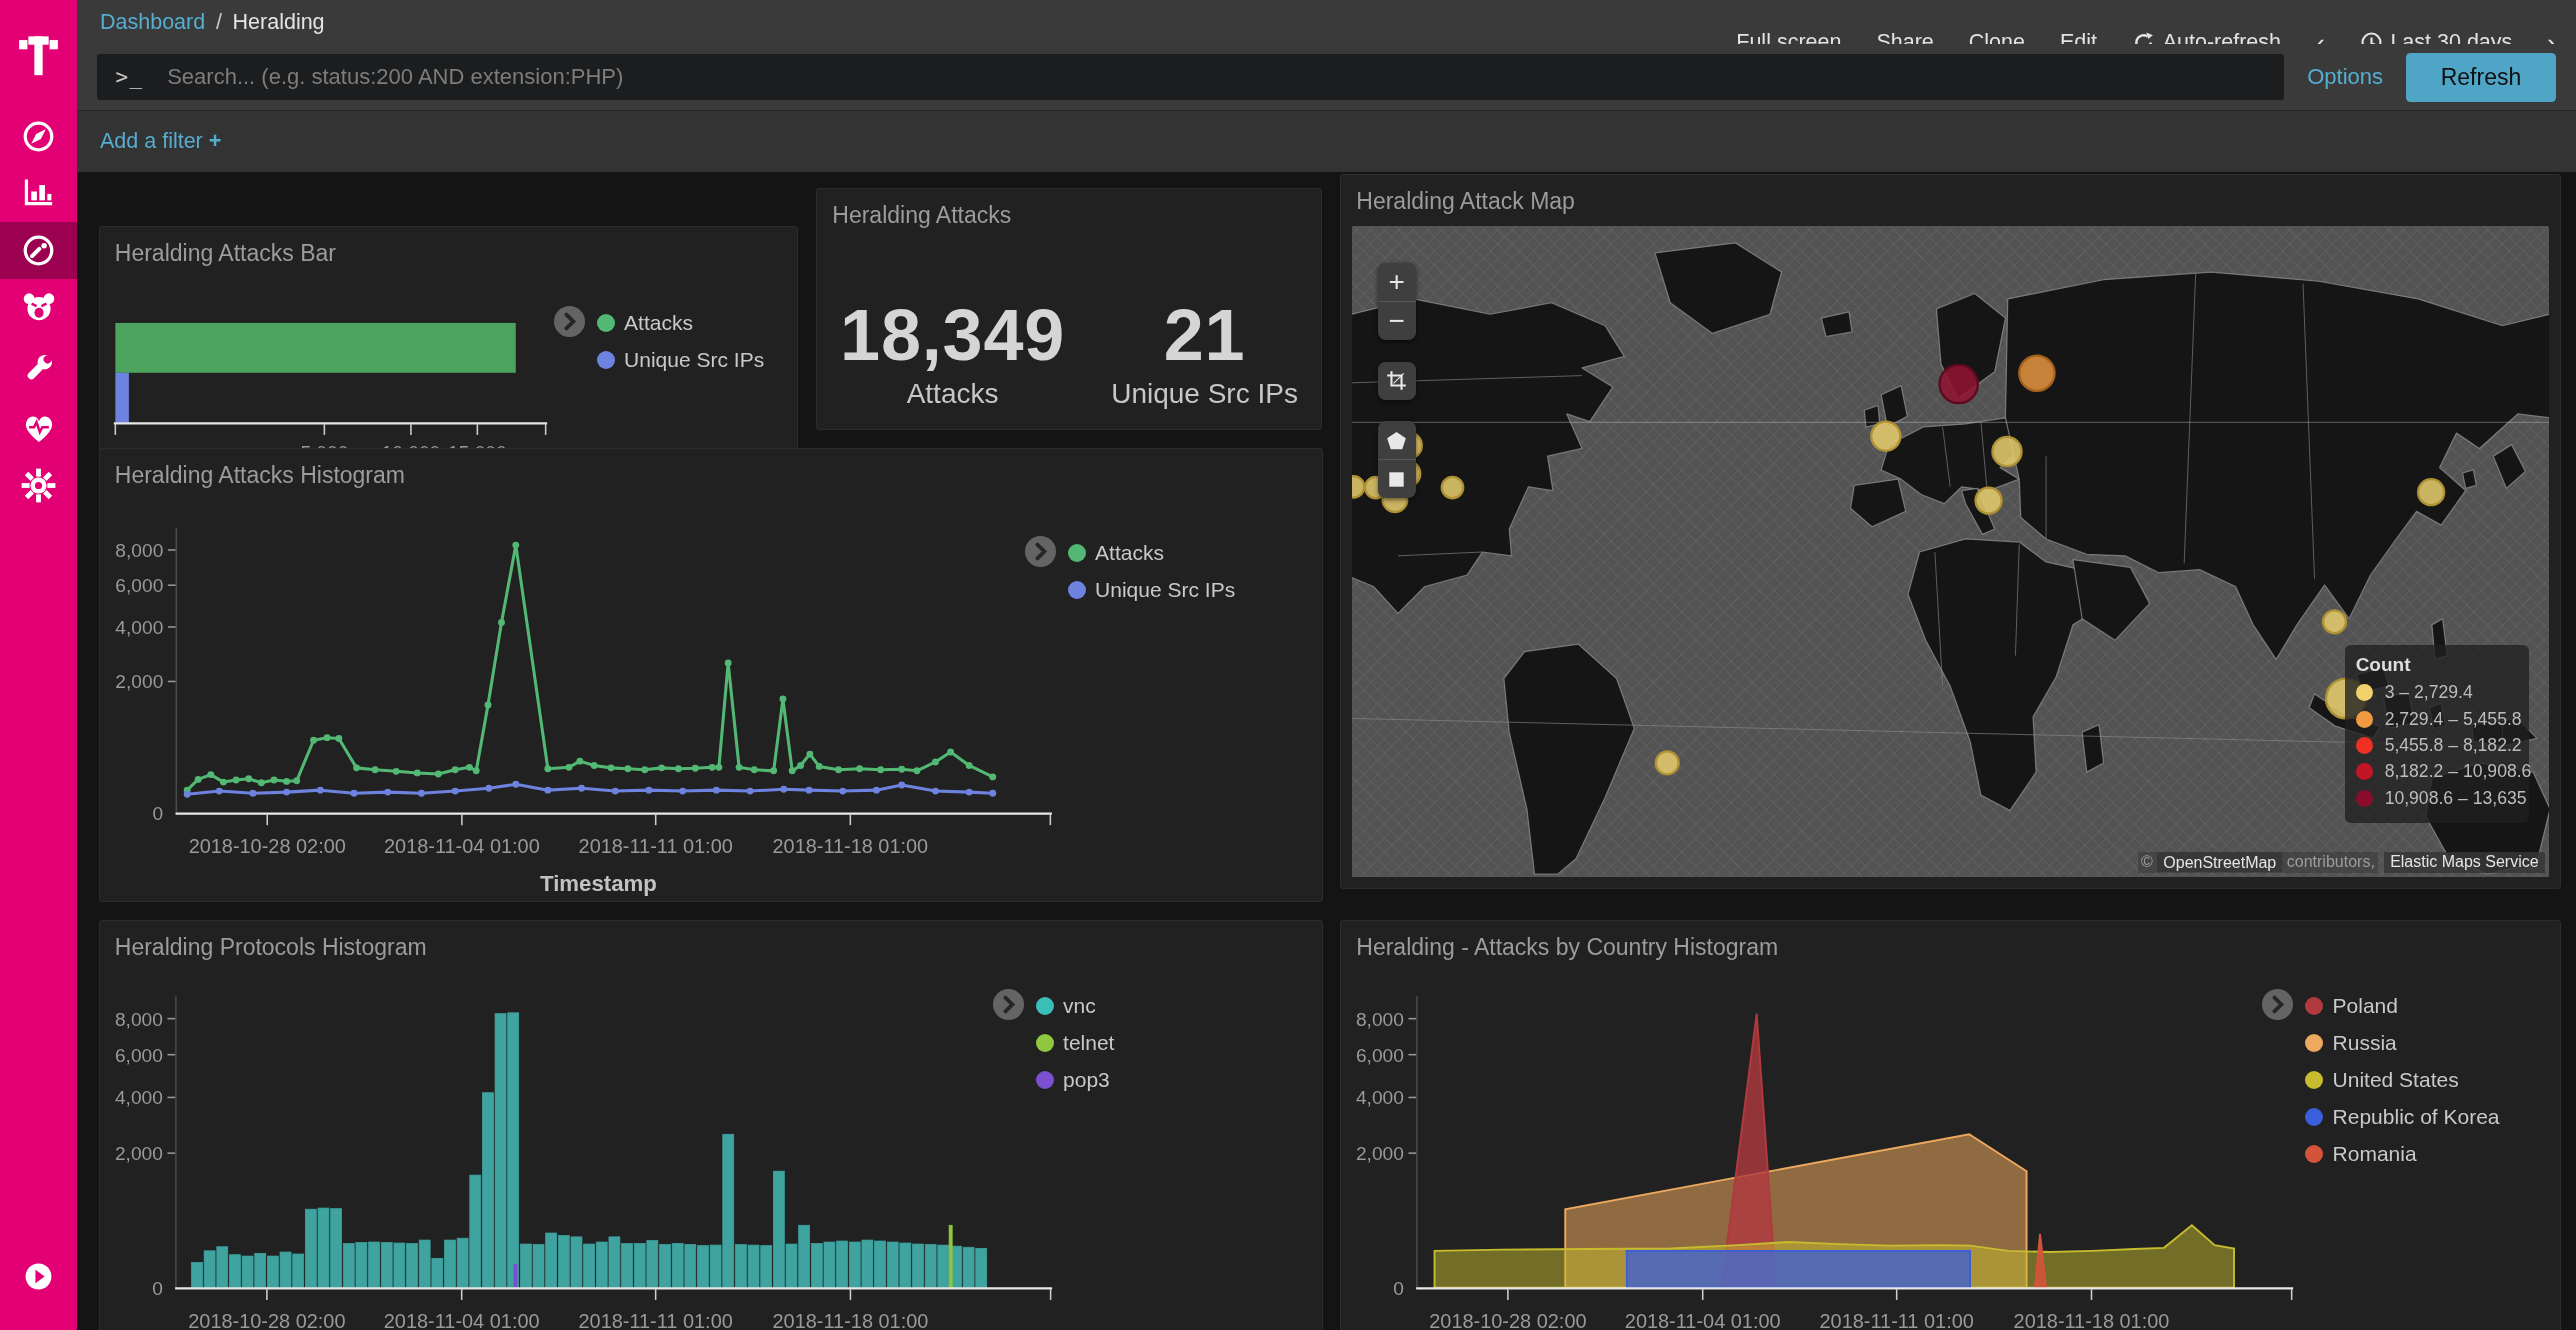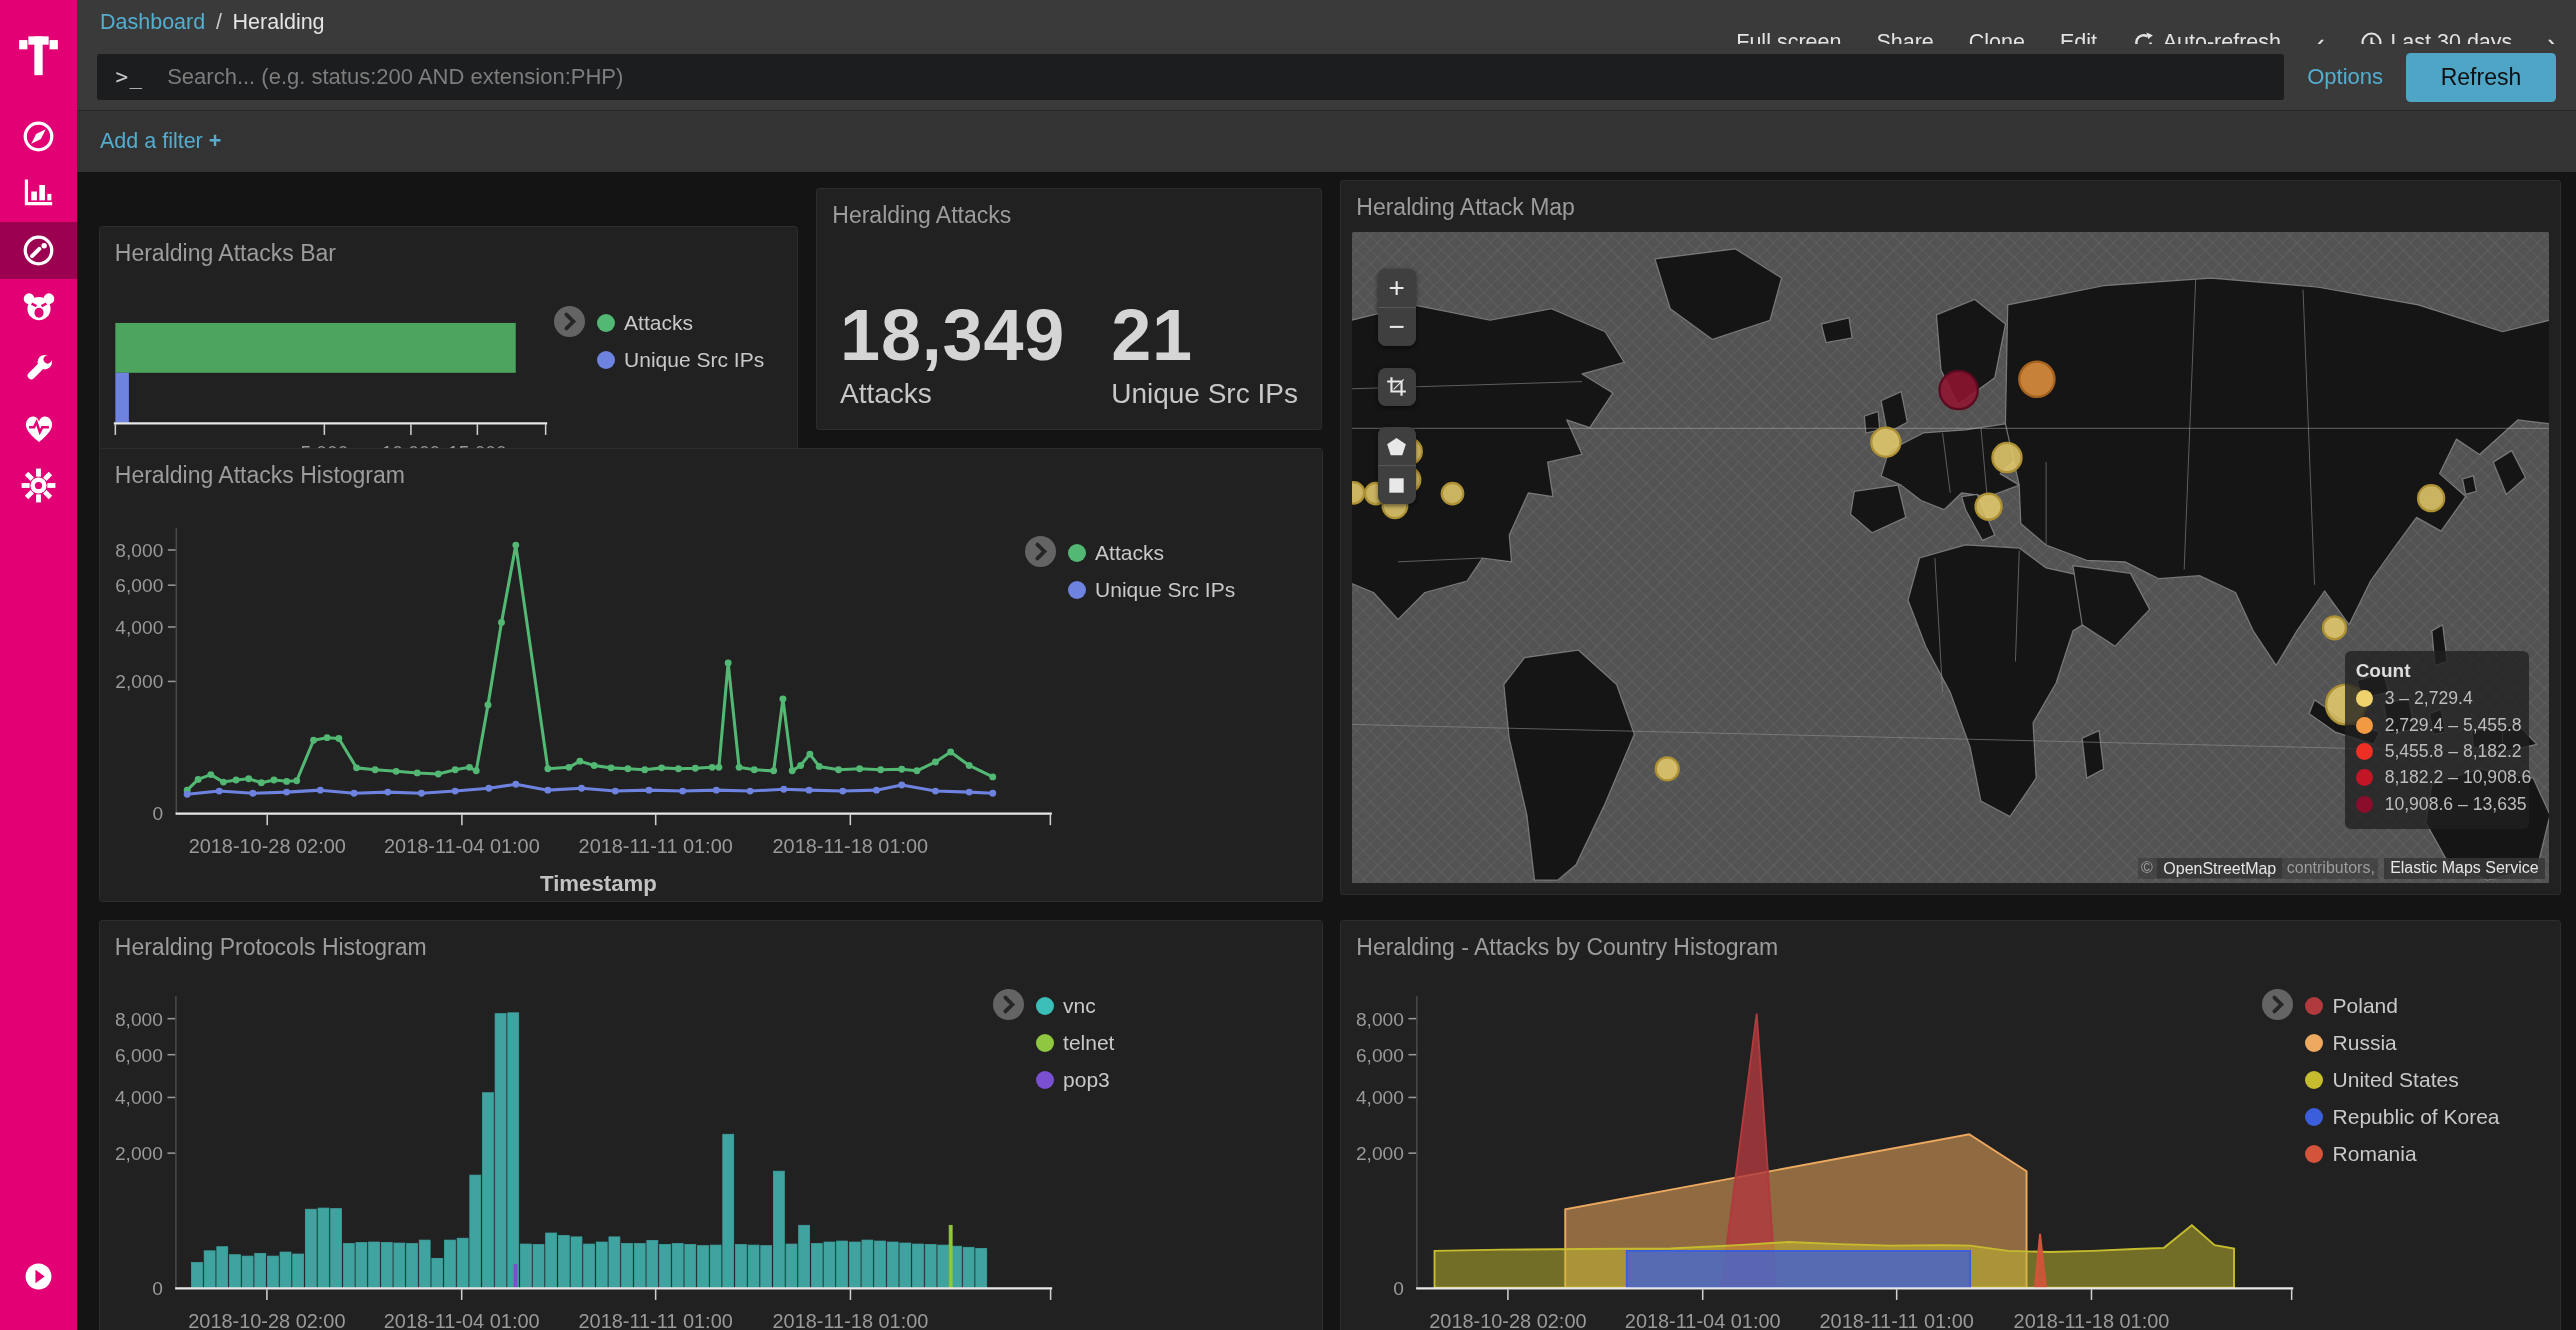--- a/index.html
+++ b/index.html
@@ -43,28 +43,28 @@
 
   .content{position:absolute;left:0;top:174px;width:100%;height:1157px;background:#141414;}
 
   
   .panel{position:absolute;background:#212121;border:0.8px solid #2D2D2D;border-radius:3.1px;box-sizing:border-box;}
   .panel-title{padding:13px 15.3px 0 15.3px;font-size:23px;color:#9C9C9C;white-space:nowrap;overflow:hidden;}
   .chart{position:absolute;left:0;right:0;bottom:0;top:46px;}
 
   #p-bar    {left:21.5px;  top:14px;  width:699px;  height:242px;margin-top:38px;}
   #p-metric {left:739px; top:14px;  width:506px;  height:242px;}
-  #p-map    {left:1263px;top:6px;  width:1221px; height:715px;}
+  #p-map    {left:1263px;top:0;  width:1221px; height:715px;}
   #p-hist   {left:21.5px;  top:274px; width:1224px; height:454px;}
   #p-proto  {left:21.5px;  top:746px; width:1224px; height:479px;}
   #p-country{left:1263px;top:746px; width:1221px; height:479px;}
 
   
   .metrics{display:flex;justify-content:space-around;align-items:center;margin-top:65px;}
-  .metric{}
+  .metric{text-align:center;}
   .metric .value{font-size:72px;font-weight:700;color:#D5D5D5;letter-spacing:0.8px;}
   .metric .label{font-size:28px;color:#C7C7C7;margin-top:1.5px;}
 
   
   .legend{position:absolute;display:flex;flex-direction:column;gap:13px;z-index:3;}
   .legend .leg-item{display:flex;align-items:center;gap:9.2px;font-size:21px;color:#C9C9C9;cursor:pointer;white-space:nowrap;}
   .legend .dot{width:18.4px;height:18.4px;border-radius:50%;flex:none;}
   .leg-chevron{position:absolute;left:-43px;top:-4.6px;width:31px;height:31px;border-radius:50%;
                background:#646464;display:flex;align-items:center;justify-content:center;cursor:pointer;}
 

